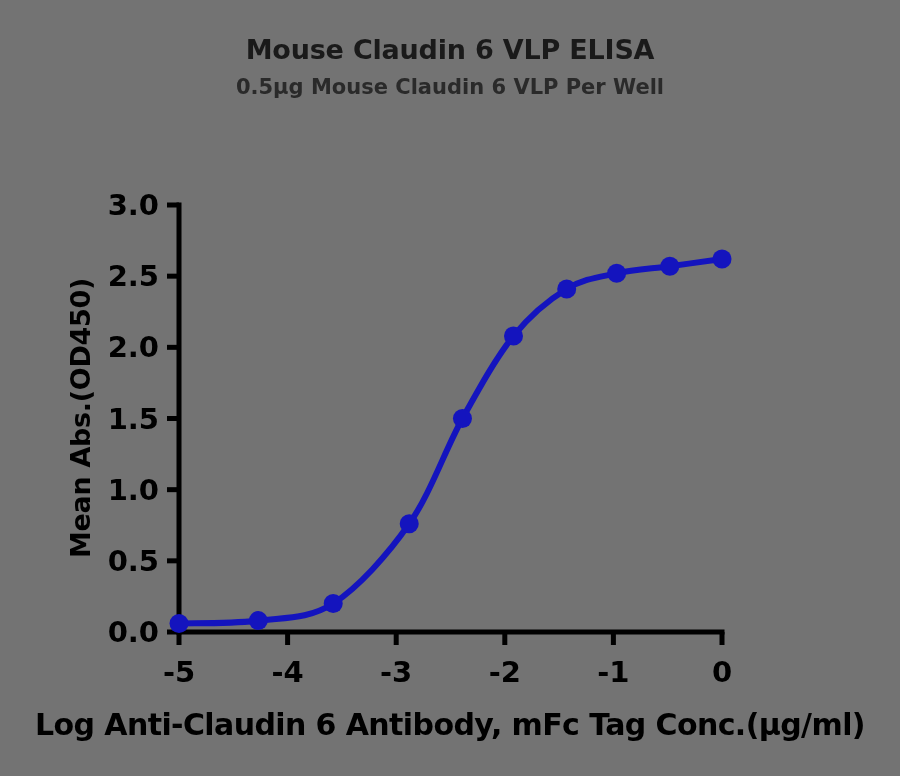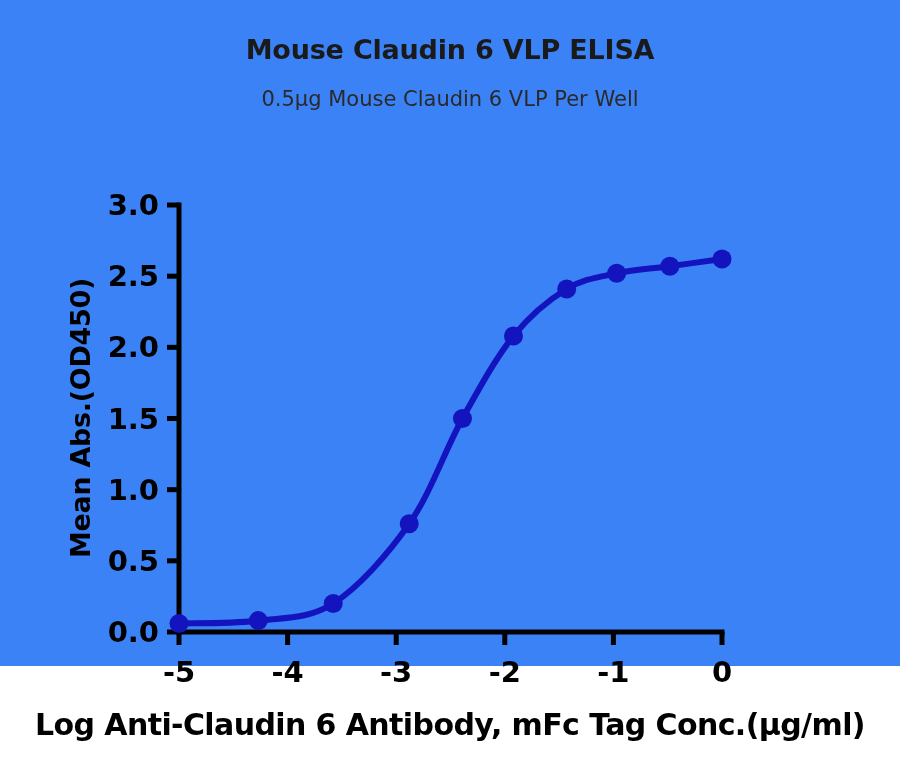--- a/index.html
+++ b/index.html
@@ -11,45 +11,45 @@
     width: 900px;
     height: 776px;
     font-family: "DejaVu Sans", "Liberation Sans", sans-serif;
     color: #111111;
     overflow: hidden;
     position: relative;
   }
   #figure {
     position: relative;
     width: 900px;
-    height: 666px;
-    background: #3b82f6;
+    height: 776px;
+    background: #737373;
   }
 
   
   .title-block {
     position: absolute;
     left: 0;
     top: 34px;
     width: 900px;
     text-align: center;
   }
   .chart-title {
     font-size: 27px;
     font-weight: bold;
     letter-spacing: -0.2px;
     color: #1a1a1a;
     line-height: 1.15;
     white-space: pre;
   }
   .chart-subtitle {
     font-size: 21px;
-    font-weight: normal;
+    font-weight: bold;
     color: #2a2a2a;
-    margin-top: 22px;
+    margin-top: 10px;
     line-height: 1.15;
     white-space: pre;
   }
 
   
   #plot-wrap {
     position: absolute;
     left: 0;
     top: 0;
     width: 900px;

